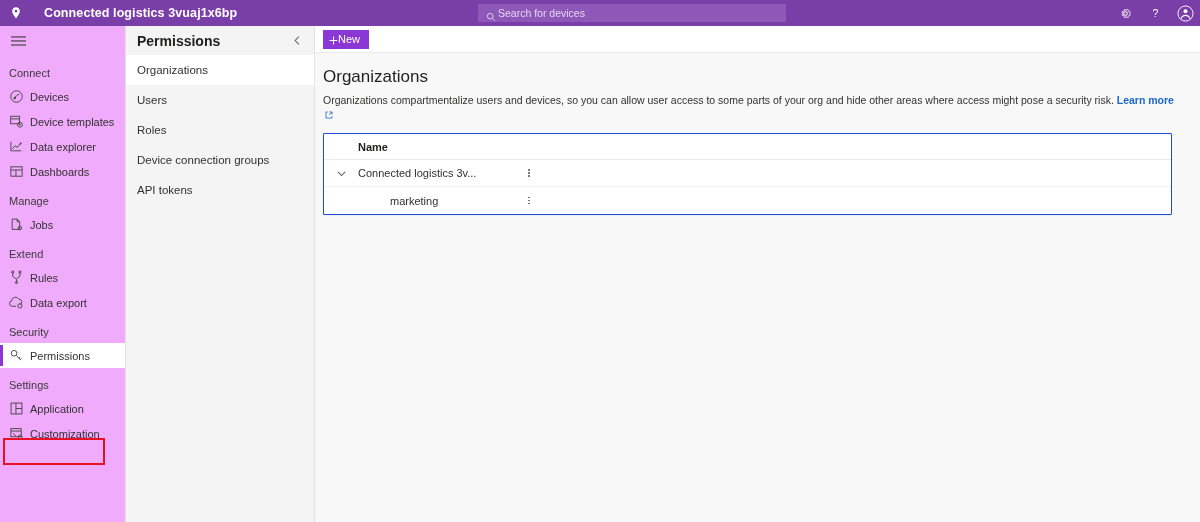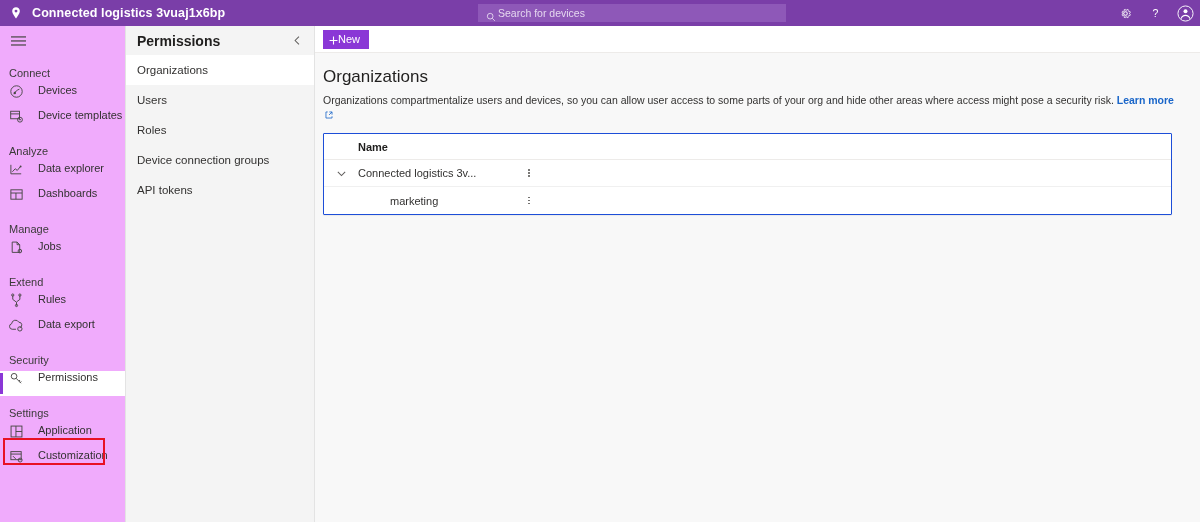--- a/index.html
+++ b/index.html
@@ -12,21 +12,21 @@
   .app { position: relative; width: 1200px; height: 522px; display: flex; flex-direction: column; }
 
   
   .topbar {
     height: 26px; min-height: 26px;
     background: #7A3EA8;
     display: flex; align-items: center;
     position: relative;
     color: #ffffff;
   }
-  .topbar-left { display: flex; align-items: center; padding-left: 9px; gap: 9px; }
+  .topbar-left { display: flex; align-items: center; padding-left: 9px; gap: 21px; }
   .pin-icon { width: 14px; height: 14px; display: block; }
   .app-title {
     font-size: 12.5px; font-weight: bold; color: #ffffff;
     letter-spacing: 0.1px; white-space: nowrap;
   }
   .search-wrap {
     position: absolute; left: 478px; top: 4px;
     width: 308px; height: 18px;
     background: #8E58B8;
     display: flex; align-items: center;
@@ -66,22 +66,22 @@
     height: 30px; display: flex; align-items: center; padding-left: 11px;
     cursor: pointer;
   }
   .hamburger svg { display: block; }
   .nav-group-title {
     font-size: 11px; color: #3B3A39; font-weight: normal;
     padding: 0 0 0 9px; height: 22px; display: flex; align-items: center;
     margin-top: 6px;
   }
   .nav-item {
-    height: 25px; display: flex; align-items: flex-start;
-    padding-left: 9px; gap: 14px;
+    height: 25px; display: flex; align-items: center;
+    padding-left: 9px; gap: 6px;
     cursor: pointer; position: relative;
     color: #323130;
   }
   .nav-item .nav-ico { width: 15px; height: 15px; flex: none; display: block; }
   .nav-item .nav-label { font-size: 11px; color: #323130; white-space: nowrap; }
   .nav-item.selected { background: #FFFFFF; }
   .nav-item.selected::before {
     content: ""; position: absolute; left: 0; top: 2px;
     width: 2.5px; height: 21px; background: #8A37D6;
   }
@@ -252,21 +252,20 @@
           <svg width="15" height="15" viewBox="0 0 16 16">
             <rect x="1.8" y="2.4" width="9.4" height="8" fill="none" stroke="#484644" stroke-width="1"></rect>
             <path d="M1.8 5.2h9.4" stroke="#484644" stroke-width="1"></path>
             <circle cx="11.7" cy="11.4" r="2.6" fill="none" stroke="#484644" stroke-width="1"></circle>
             <path d="M10.5 11.4h2.4" stroke="#484644" stroke-width="1"></path>
           </svg>
         </span>
         <span class="nav-label">Device templates</span>
       </div>
 
-      <div class="nav-group-title">Analyze</div>
       <div class="nav-item">
         <span class="nav-ico">
           <svg width="15" height="15" viewBox="0 0 16 16">
             <path d="M2 12.6V3M2 12.6h11" stroke="#484644" stroke-width="1" fill="none"></path>
             <path d="M3.6 10.4l3-3.2 2.2 1.8 3.4-4.2" stroke="#484644" stroke-width="1" fill="none"></path>
             <circle cx="12.4" cy="4.8" r="1" fill="#484644"></circle>
           </svg>
         </span>
         <span class="nav-label">Data explorer</span>
       </div>

